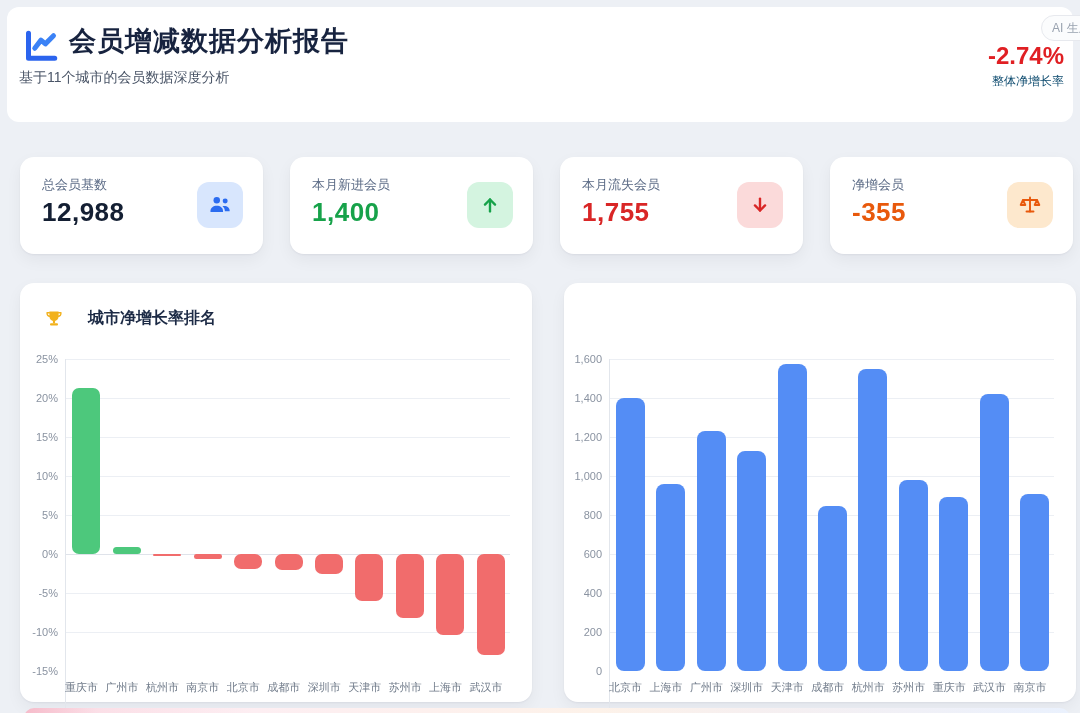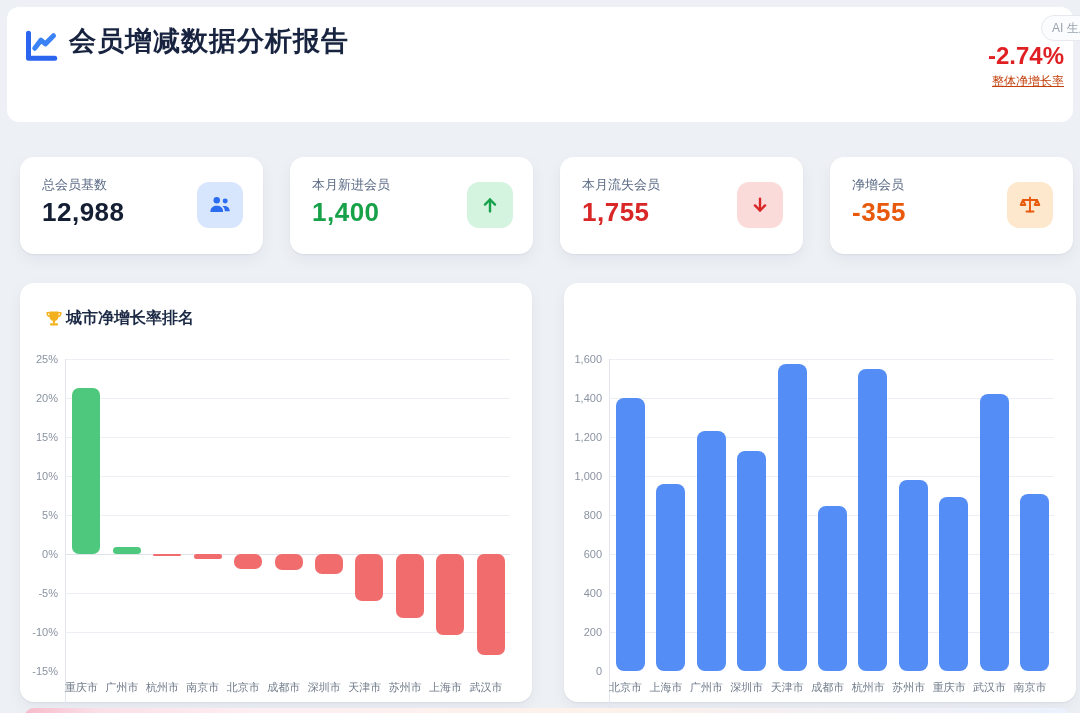--- a/index.html
+++ b/index.html
@@ -28,42 +28,42 @@
     border:1px solid #e7e9ee; background:#fbfcfd; border-radius:13px;
     font-size:12px; color:#9aa3b0; line-height:24px; padding-left:10px;
     white-space:nowrap; overflow:hidden;
   }
   .overall-rate {
     position:absolute; right:9px; top:35px; text-align:left;
     font-size:24px; font-weight:800; color:#e01f23;
   }
   .overall-rate-label {
     position:absolute; right:9px; top:66px; text-align:right;
-    font-size:12px; color:#c2410c;text-decoration:underline;
+    font-size:12px; color:#0c4a6e;
   }
   
   .stat-card {
     position:absolute; top:157px; width:243px; height:97px;
     background:#fff; border-radius:14px;
     box-shadow:0 1px 2px rgba(16,24,40,.05), 0 6px 16px rgba(16,24,40,.05);
   }
   .stat-card .label { position:absolute; left:22px; top:19px; font-size:13px; color:#5a6a85; }
   .stat-card .value { position:absolute; left:22px; top:40px; font-size:26px; font-weight:800; letter-spacing:.5px; }
   .stat-icon {
     position:absolute; right:20px; top:25px; width:46px; height:46px;
     border-radius:12px; display:flex; align-items:center; justify-content:center;
   }
   
   .chart-card {
     position:absolute; top:283px; width:512px; height:419px;
     background:#fff; border-radius:14px;
     box-shadow:0 1px 2px rgba(16,24,40,.05), 0 6px 16px rgba(16,24,40,.05);
   }
   .chart-title-row {
-    position:absolute; left:24px; top:25px; display:flex; align-items:center; gap:2px;
+    position:absolute; left:24px; top:25px; display:flex; align-items:center; gap:24px;
     font-size:16px; font-weight:700; color:#1c2a45;
   }
   .chart-title-row svg { display:block; }
   .plot {
     position:absolute; left:45px; top:76px; width:445px; height:399px;
     border-left:1px solid #e2e6ec; border-bottom:1px solid #e2e6ec;
   }
   .gridline { position:absolute; left:0; right:0; height:1px; background:#eceff4; }
   .gridline.zero { background:#dfe3ea; }
   .ytick {
@@ -86,20 +86,21 @@
 </style>
 </head>
 <body>
 
 <div class="header-panel">
   <svg class="header-icon" viewBox="0 0 32 32" fill="none">
     <path d="M6 5 V25 H27" stroke="#2b64ee" stroke-width="4" stroke-linecap="round" stroke-linejoin="round"></path>
     <path d="M11 17 L16 10.5 L19.5 13.5 L26 7" stroke="#3b82f6" stroke-width="4" stroke-linecap="round" stroke-linejoin="round"></path>
   </svg>
   <div class="page-title">会员增减数据分析报告</div>
+  <div class="page-subtitle">基于11个城市的会员数据深度分析</div>
   <div class="ai-badge">AI 生成</div>
   <div class="overall-rate">-2.74%</div>
   <div class="overall-rate-label">整体净增长率</div>
 </div>
 
 <div class="stat-card" style="left:20px">
   <div class="label">总会员基数</div>
   <div class="value" style="color:#141f33">12,988</div>
   <div class="stat-icon" style="background:#d8e6fd">
     <svg width="26" height="26" viewBox="0 0 24 24" fill="#2b6cf0">

